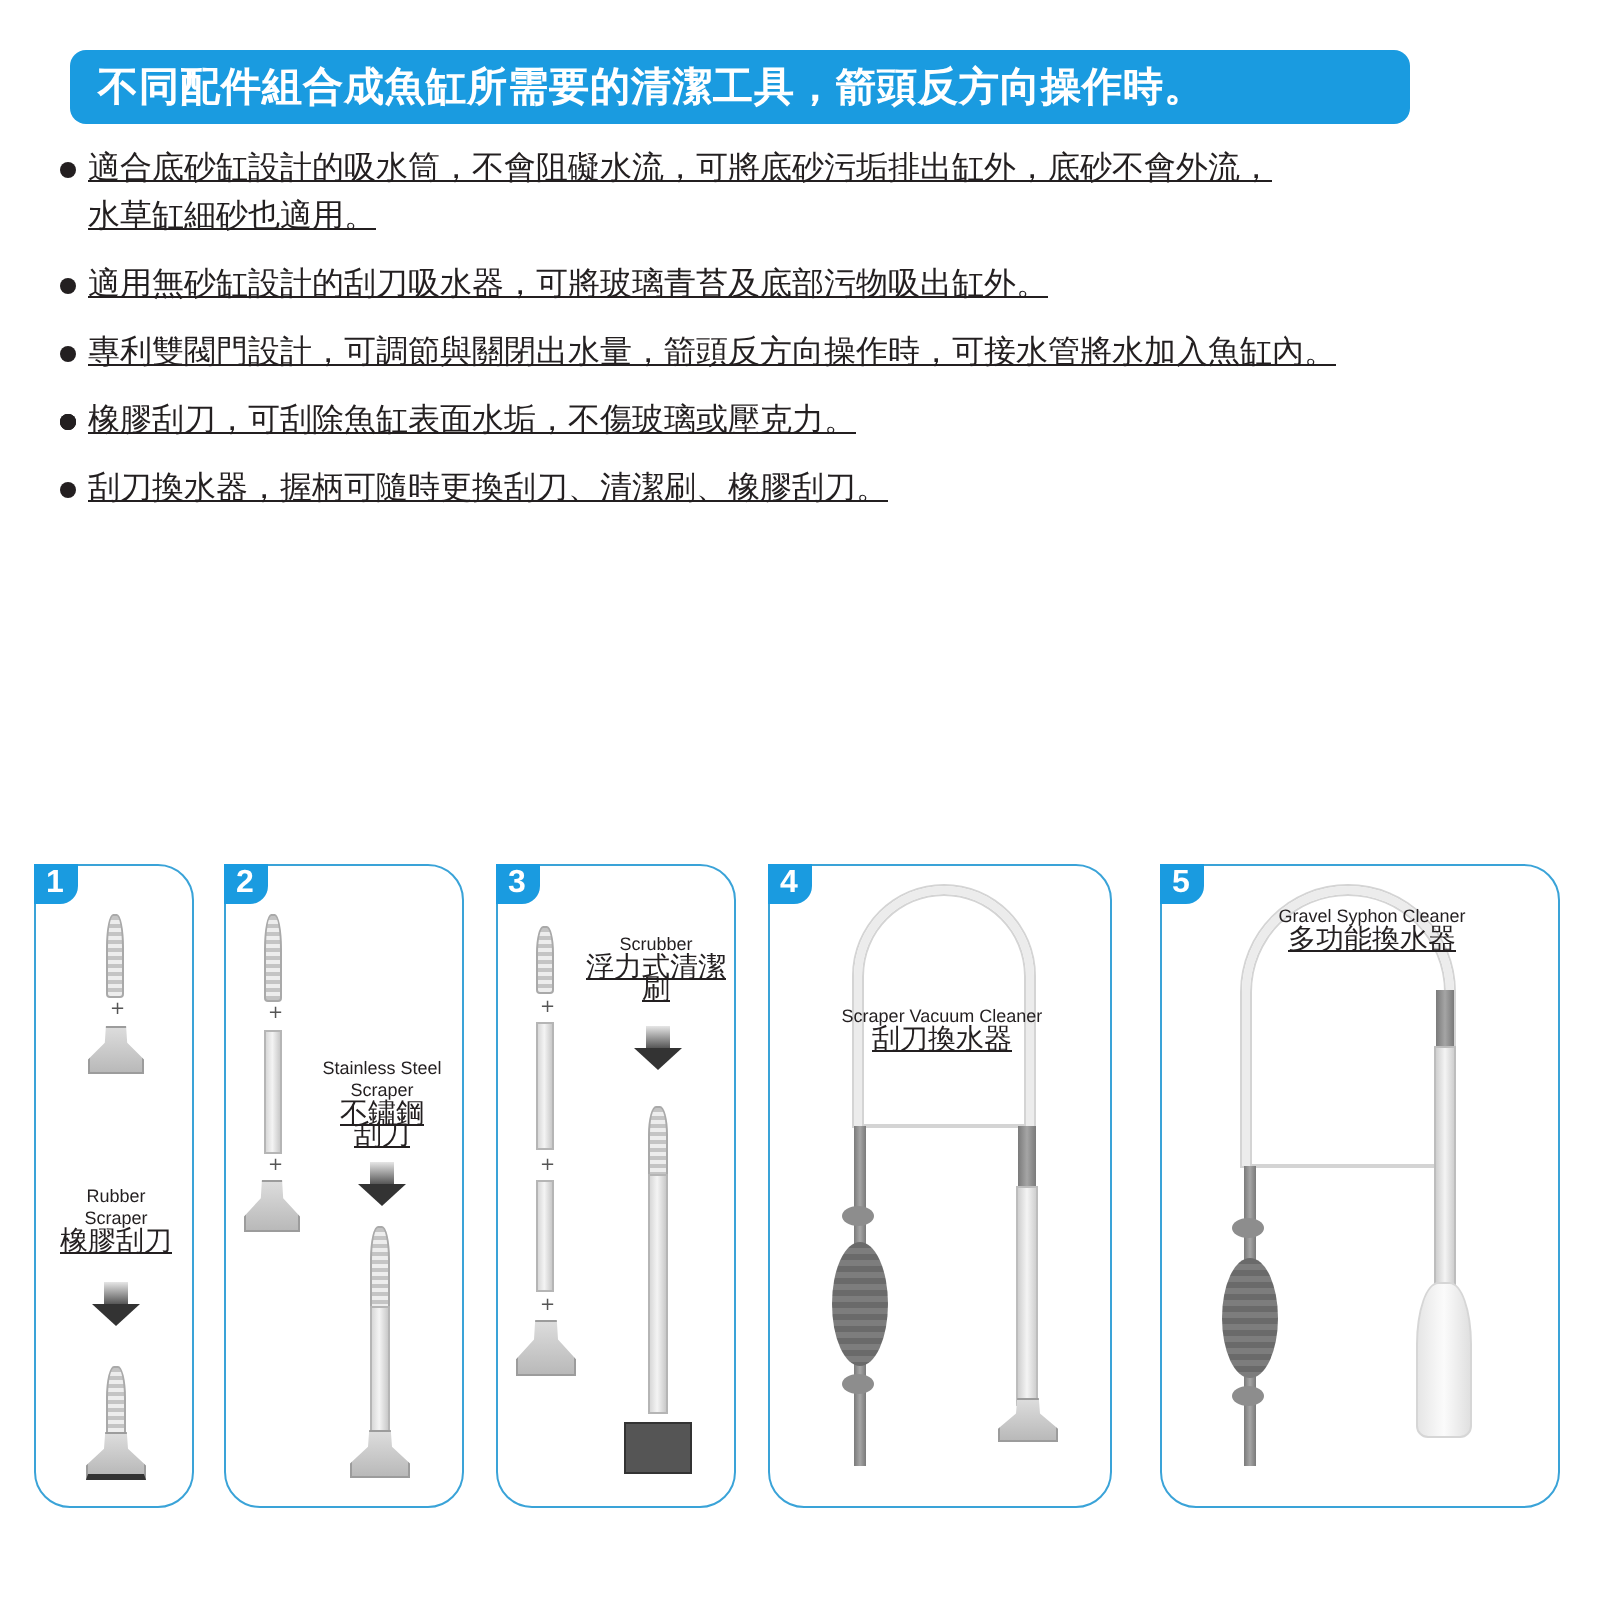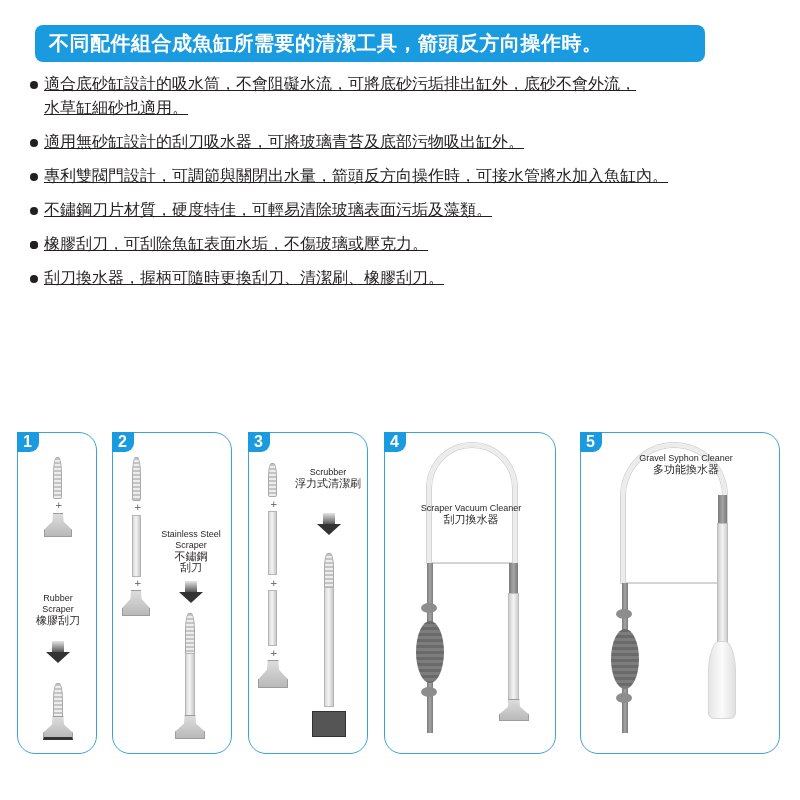--- a/index.html
+++ b/index.html
@@ -11,21 +11,21 @@
   .heading-bar span { color: #ffffff; font-weight: bold; font-size: 20px; letter-spacing: 0.5px; }
   .features { position: absolute; left: 30px; top: 72px; width: 750px; margin: 0; padding: 0; list-style: none; text-decoration: underline; }
   .features li { position: relative; padding-left: 14px; font-size: 16px; line-height: 24px; margin-bottom: 10px; color: #231f20; }
   .features li.multi { margin-bottom: 10px; }
   .features li .bullet { position: absolute; left: 0; top: 9px; width: 8px; height: 8px; border-radius: 50%; background: #231f20; }
   .panel { position: absolute; top: 432px; height: 322px; border: 1.5px solid #3aa3d8; border-radius: 0 18px 18px 18px; box-sizing: border-box; }
   .badge { position: absolute; left: -1.5px; top: -1.5px; width: 22px; height: 20px; background: #1a9be0;
            border-radius: 0 0 9px 0; color: #fff; font-weight: bold; font-size: 16px; line-height: 20px; text-align: center;
            font-family: "Liberation Sans", sans-serif; }
   .label { position: absolute; text-align: center; font-size: 9px; line-height: 11px; color: #231f20; font-family: "Liberation Sans", sans-serif; }
-  .label .zh { font-size: 11px; }
+  .label .zh { font-size: 14px; text-decoration: underline; }
   .arrow { position: absolute; width: 24px; height: 22px; }
   .arrow .shaft { position: absolute; left: 6px; top: 0; width: 12px; height: 12px;
                   background: linear-gradient(to bottom, #e6e6e6, #4a4a4a); }
   .arrow .head { position: absolute; left: 0; top: 11px; width: 0; height: 0;
                  border-left: 12px solid transparent; border-right: 12px solid transparent; border-top: 11px solid #333; }
   .part { position: absolute; background: linear-gradient(to right, #d8d8d8, #f4f4f4 45%, #c9c9c9); border: 1px solid #b5b5b5; box-sizing: border-box; }
   .grip { position: absolute; box-sizing: border-box; border: 1px solid #a9a9a9;
           background: repeating-linear-gradient(to bottom, #c4c4c4 0 2px, #ededed 2px 4px); border-radius: 40% 40% 2px 2px; }
   .scraper-head { position: absolute; box-sizing: border-box; background: linear-gradient(to bottom, #dcdcdc, #b9b9b9); border: 1px solid #9c9c9c;
                   clip-path: polygon(32% 0, 68% 0, 70% 35%, 100% 70%, 100% 100%, 0 100%, 0 70%, 30% 35%); }
@@ -45,21 +45,21 @@
 </div>
 
 <ul class="features">
   <li class="multi">
     <span class="bullet"></span>
     <span>適合底砂缸設計的吸水筒，不會阻礙水流，可將底砂污垢排出缸外，底砂不會外流，</span><br>
     <span>水草缸細砂也適用。</span>
   </li>
   <li><span class="bullet"></span><span>適用無砂缸設計的刮刀吸水器，可將玻璃青苔及底部污物吸出缸外。</span></li>
   <li><span class="bullet"></span><span>專利雙閥門設計，可調節與關閉出水量，箭頭反方向操作時，可接水管將水加入魚缸內。</span></li>
-  <li><span class="bullet"></span><span>不鏽鋼刀片材質，硬度特佳，可輕易清除玻璃表面污垢及藻類。</span></li>
+  <li><span class="bullet"></span></li>
   <li><span class="bullet"></span></li>
   <li><span class="bullet"></span><span>橡膠刮刀，可刮除魚缸表面水垢，不傷玻璃或壓克力。</span></li>
   <li><span class="bullet"></span><span>刮刀換水器，握柄可隨時更換刮刀、清潔刷、橡膠刮刀。</span></li>
 </ul>
 
 <div class="panel" style="left:17px; width:80px;">
   <div class="badge">1</div>
   <div class="grip" style="left:35px; top:24px; width:9px; height:42px;"></div>
   <div class="plus" style="left:37px; top:68px;">+</div>
   <div class="scraper-head" style="left:26px; top:80px; width:28px; height:24px;"></div>

